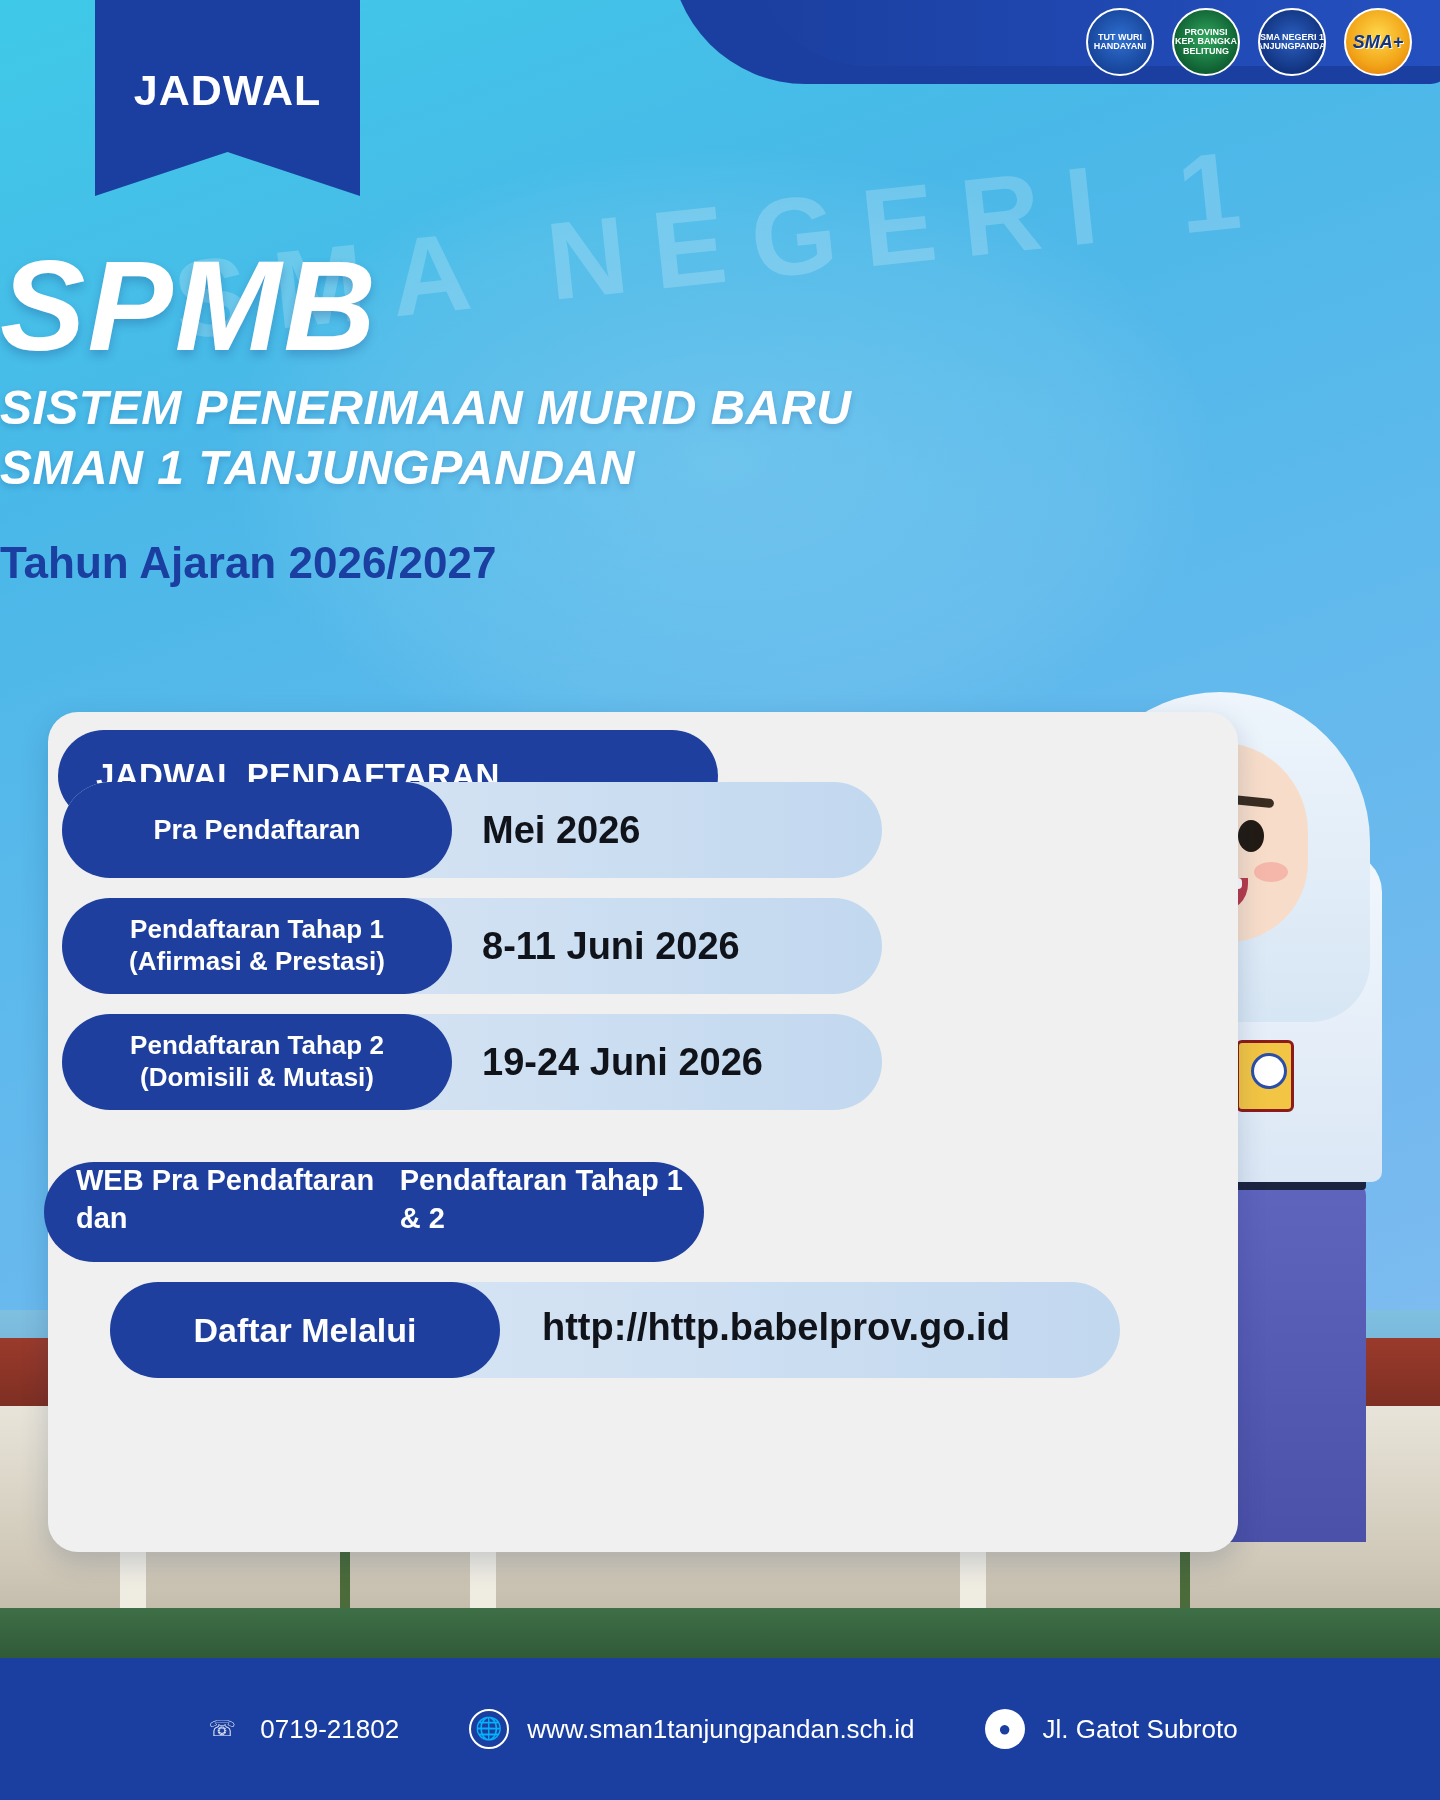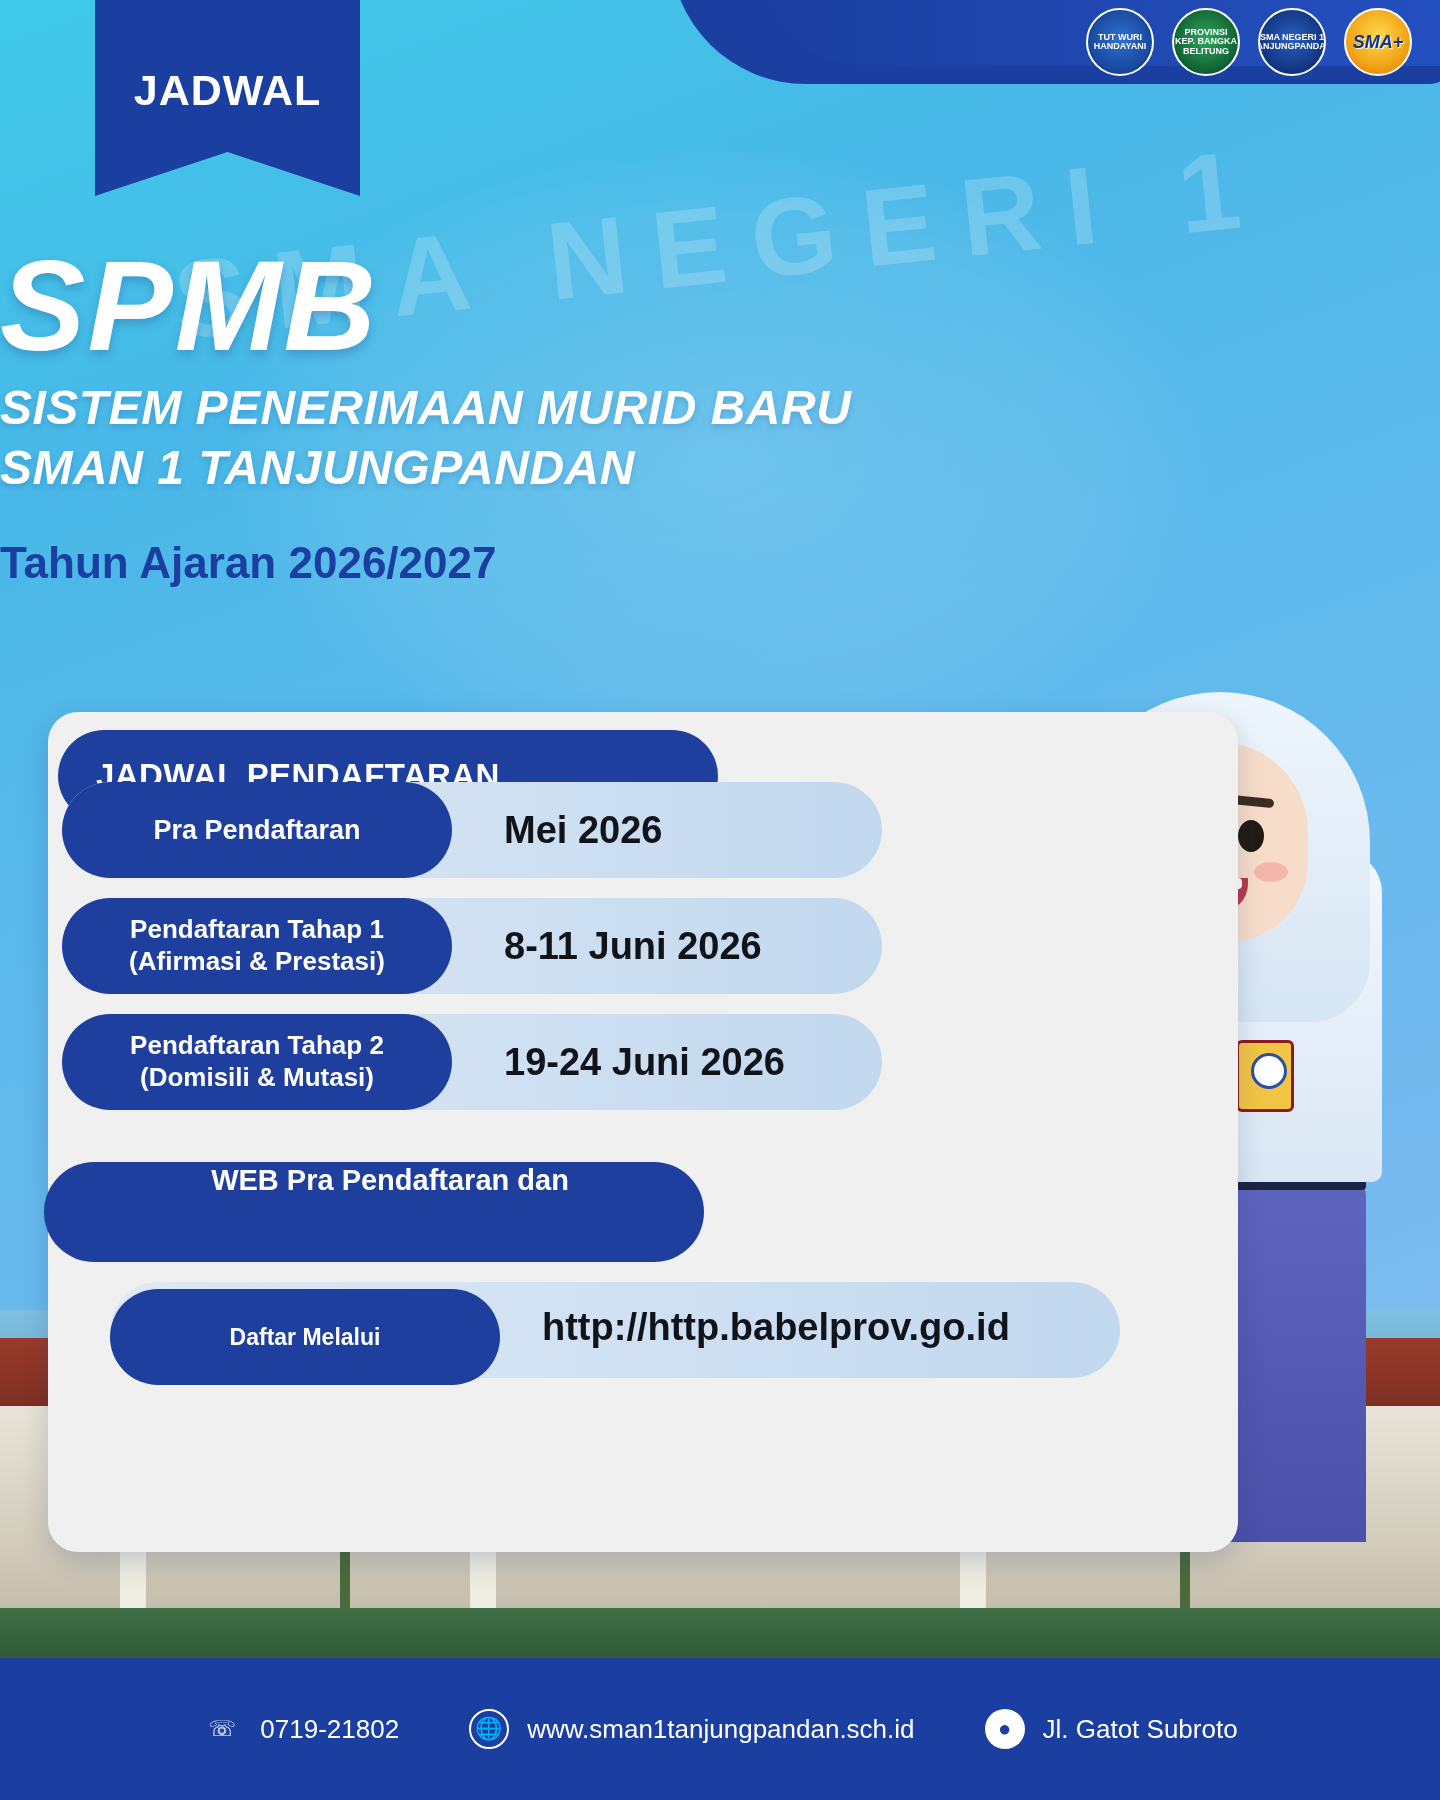--- a/index.html
+++ b/index.html
@@ -203,21 +203,21 @@
     background: #1e3f9e;
     border-radius: 48px;
     display: flex; flex-direction: column; align-items: center; justify-content: center;
     color: #fff; font-size: 27px; font-weight: bold; line-height: 1.22;
     text-align: center;
     z-index: 2;
   }
   .row-label.small { font-size: 26px; }
   .row-value {
     position: relative; z-index: 2;
-    margin-left: 52px;
+    margin-left: 30px;
     font-size: 38px; font-weight: bold; color: #10131a;
   }
   .wide-title {
     position: absolute;
     left: 44px; top: 1162px;
     width: 660px; height: 100px;
     background: #1e3f9e;
     border-radius: 50px;
     display: flex; flex-direction: row; justify-content: center;
     padding-left: 32px;
@@ -232,21 +232,21 @@
     position: absolute; left: 0; top: 0;
     width: 1010px; height: 96px;
     background: linear-gradient(90deg, #dfe9f5 0%, #cfe0f2 55%, #c2d8ef 100%);
     border-radius: 48px;
   }
   .daftar-label {
     position: absolute; left: 0; top: 0;
     width: 390px; height: 96px;
     background: #1e3f9e; border-radius: 48px;
     display: flex; align-items: center; justify-content: center;
-    color: #fff; font-size: 23px; font-weight: bold; margin-top: 7px;
+    color: #fff; font-size: 34px; font-weight: bold;
   }
   .daftar-value {
     position: absolute; left: 432px; top: 24px;
     font-size: 38px; font-weight: bold; color: #10131a;
   }
   
   .student { position: absolute; right: 18px; bottom: 258px; width: 430px; height: 900px; }
   .st-body {
     position: absolute; left: 74px; bottom: 0; width: 300px; height: 360px;
     background: linear-gradient(180deg, #5f64bd 0%, #4b50a8 100%);
@@ -442,20 +442,21 @@
     <div class="row-bg"></div>
     <div class="row-label small">
       <span>Pendaftaran Tahap 2</span>
       <span>(Domisili &amp; Mutasi)</span>
     </div>
     <div class="row-value">19-24 Juni 2026</div>
   </div>
 
   <div class="wide-title">
     <span>WEB Pra Pendaftaran dan</span>
+    <span>Pendaftaran Tahap 1 &amp; 2</span>
   </div>
 
   <div class="daftar-row">
     <div class="daftar-bg"></div>
     <div class="daftar-label">Daftar Melalui</div>
     <div class="daftar-value">http://http.babelprov.go.id</div>
   </div>
 
   <div class="footer">
     <div class="f-item">

